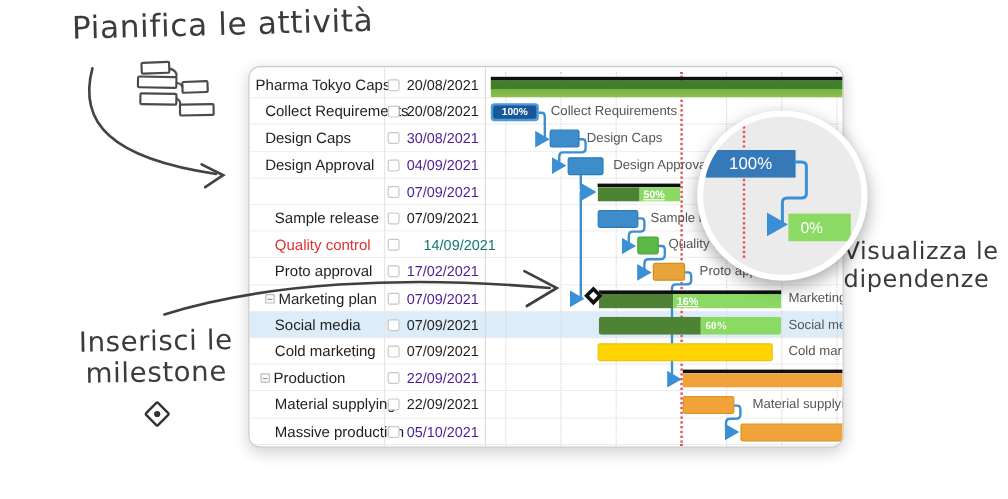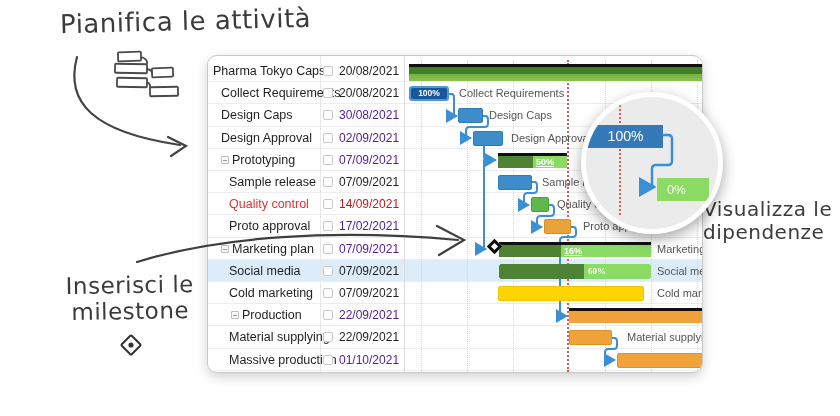--- a/index.html
+++ b/index.html
@@ -25,21 +25,21 @@
   
   #table-layer { position:absolute; left:0; top:0; width:196px; height:100%; }
   .trow { position:absolute; left:0; width:196px; height:22.2px; }
   .tname { position:absolute; top:0; line-height:22.2px; font-size:12.5px; color:#1f1f1f; white-space:nowrap; }
   .tname.red { color:#e03030; }
   .toggle { display:inline-block; width:8px; height:8px; border:1px solid #bdbdbd; border-radius:1px; margin-right:3px; position:relative; top:0px; background:#fafafa; }
   .toggle::after { content:""; position:absolute; left:1px; right:1px; top:3px; height:1px; background:#9a9a9a; }
   .tcheck { position:absolute; left:115px; top:6px; width:10px; height:10px; border:1.5px solid #c8c8c8; border-radius:2px; background:#fff; }
   .tdate { position:absolute; left:131px; top:0; line-height:22.2px; font-size:12px; color:#1f1f1f; white-space:nowrap; }
   .tdate.muted { color:#4c1d95; }
-  .tdate.red { color:#b91c1c; }
+  .tdate.red { color:#0f766e;margin-left:14px; }
 
   
   #chart-layer { position:absolute; left:196px; top:0; width:300px; height:318px; overflow:hidden; }
   .gridline { position:absolute; top:4px; height:312px; width:0; border-left:1px dotted #d6d6d6; }
   #today-line { position:absolute; top:4px; height:312px; width:0; border-left:2px dotted #e25555; left:163px; }
   #conn-svg { position:absolute; left:0; top:0; width:300px; height:318px; }
 
   .bar { position:absolute; height:15px; border-radius:2px; overflow:hidden; }
   .bar.blue { background:#3e8dcb; border:1px solid #2e7bb8; }
   .bar.green { background:#5cb848; border:1px solid #49a337; }
@@ -121,24 +121,23 @@
           <span class="tdate">20/08/2021</span>
         </div>
         <div class="trow" style="top: 48.4px;">
           <span class="tname" style="left: 13px;">Design Caps</span>
           <div class="tcheck"></div>
           <span class="tdate muted">30/08/2021</span>
         </div>
         <div class="trow" style="top: 70.6px;">
           <span class="tname" style="left: 13px;">Design Approval</span>
           <div class="tcheck"></div>
-          <span class="tdate muted">02/09/2021</span>
+          <span class="tdate muted">04/09/2021</span>
         </div>
         <div class="trow" style="top: 92.8px;">
-          <span class="tname" style="left: 13px;"><span class="toggle"></span>Prototyping</span>
           <div class="tcheck"></div>
           <span class="tdate muted">07/09/2021</span>
         </div>
         <div class="trow" style="top: 115px;">
           <span class="tname" style="left: 21px;">Sample release</span>
           <div class="tcheck"></div>
           <span class="tdate">07/09/2021</span>
         </div>
         <div class="trow" style="top: 137.2px;">
           <span class="tname red" style="left: 21px;">Quality control</span>
@@ -159,33 +158,33 @@
           <span class="tname" style="left: 21px;">Social media</span>
           <div class="tcheck"></div>
           <span class="tdate">07/09/2021</span>
         </div>
         <div class="trow" style="top: 226px;">
           <span class="tname" style="left: 21px;">Cold marketing</span>
           <div class="tcheck"></div>
           <span class="tdate">07/09/2021</span>
         </div>
         <div class="trow" style="top: 248.2px;">
-          <span class="tname" style="left: 23px;"><span class="toggle"></span>Production</span>
+          <span class="tname" style="left: 9px;"><span class="toggle"></span>Production</span>
           <div class="tcheck"></div>
           <span class="tdate muted">22/09/2021</span>
         </div>
         <div class="trow" style="top: 270.4px;">
           <span class="tname" style="left: 21px;">Material supplying</span>
           <div class="tcheck"></div>
           <span class="tdate">22/09/2021</span>
         </div>
         <div class="trow" style="top: 292.6px;">
           <span class="tname" style="left: 21px;">Massive production</span>
           <div class="tcheck"></div>
-          <span class="tdate muted">01/10/2021</span>
+          <span class="tdate muted">05/10/2021</span>
         </div>
       </div>
 
     <div id="chart-layer">
       <div id="gridlines">
           <div class="gridline" style="left: 17px;"></div>
           <div class="gridline" style="left: 63px;"></div>
           <div class="gridline" style="left: 109px;"></div>
           <div class="gridline" style="left: 201px;"></div>
           <div class="gridline" style="left: 247px;"></div>

